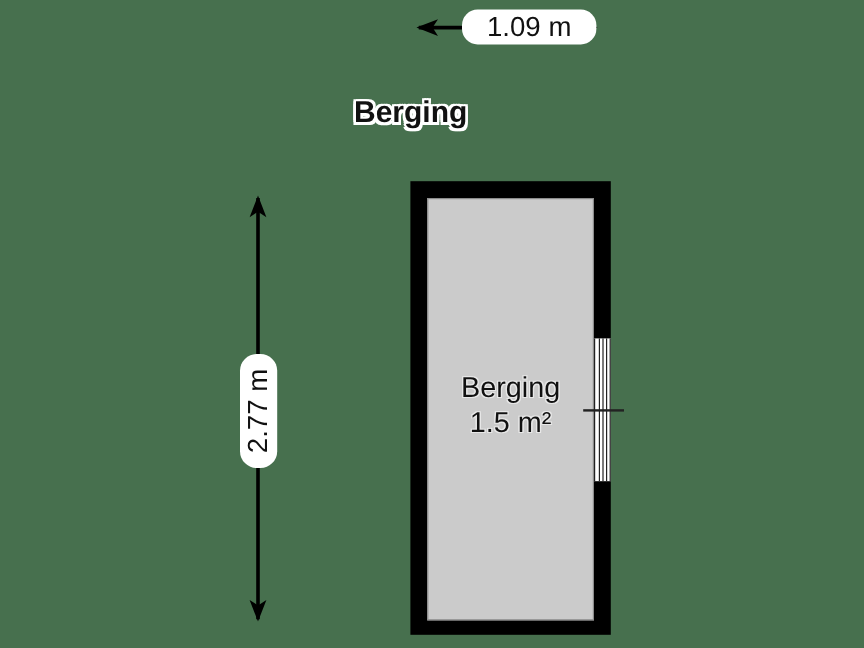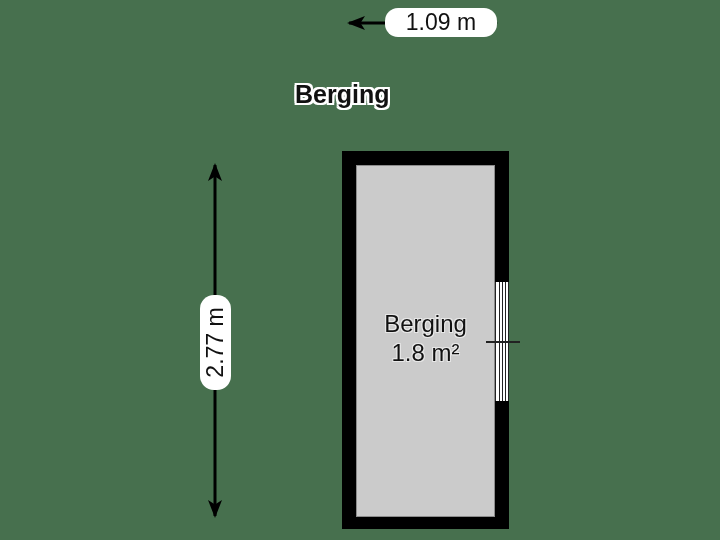--- a/index.html
+++ b/index.html
@@ -131,21 +131,21 @@
     </g>
   </svg>
 
   <div class="room-outer"></div>
   <div class="room-floor"></div>
   <div class="window"></div>
   <div class="window-tick"></div>
 
   <div class="room-label">
     <div>Berging</div>
-    <div>1.8 m²</div>
+    <div>1.5 m²</div>
   </div>
 
   <div class="plan-title name">Berging</div>
 
   <div class="pill pill-top">
     <span>1.09 m</span>
   </div>
   <div class="pill pill-left">
     <span>2.77 m</span>
   </div>

